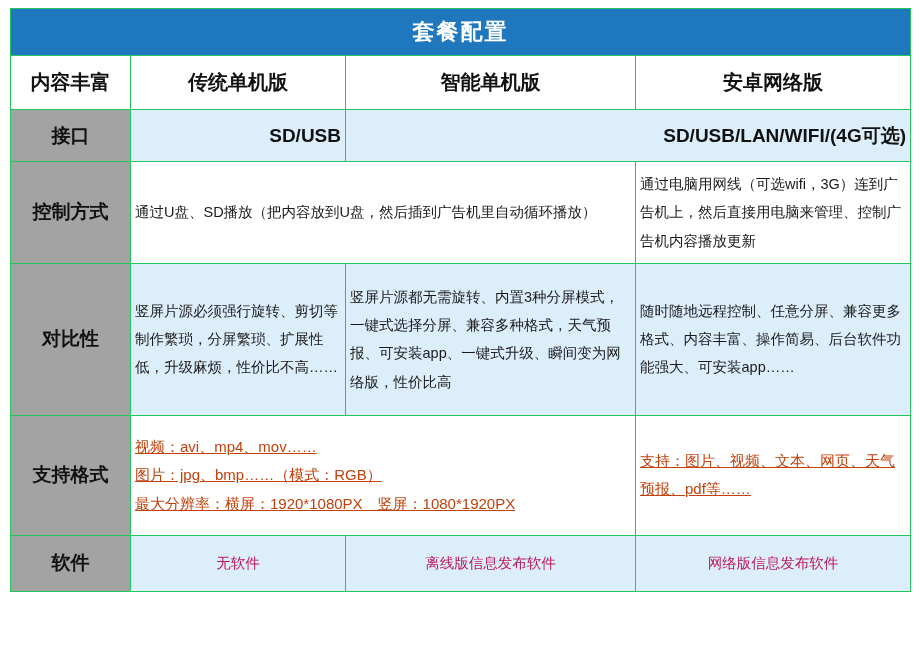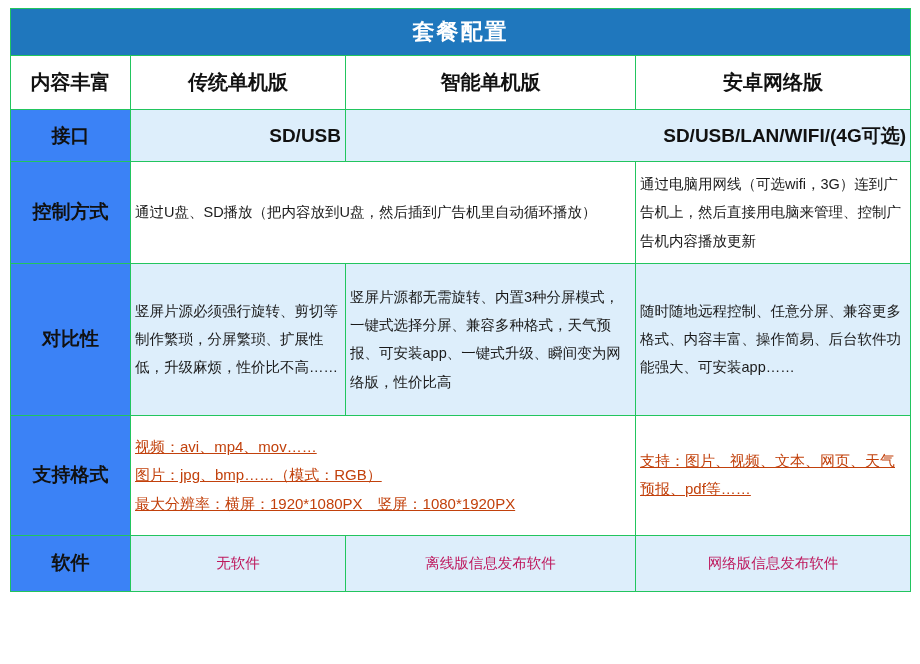--- a/index.html
+++ b/index.html
@@ -48,21 +48,21 @@
     font-weight: bold;
     color: #111111;
     height: 54px;
     background: #ffffff;
   }
   .rowlabel {
     text-align: center;
     font-size: 19px;
     font-weight: bold;
     color: #111111;
-    background: #3b82f6;
+    background: #a3a3a3;
   }
   .cell-blue {
     background: #ddeefb;
   }
   .cell-white {
     background: #ffffff;
   }
   .big-center {
     font-size: 19px;
     font-weight: bold;

